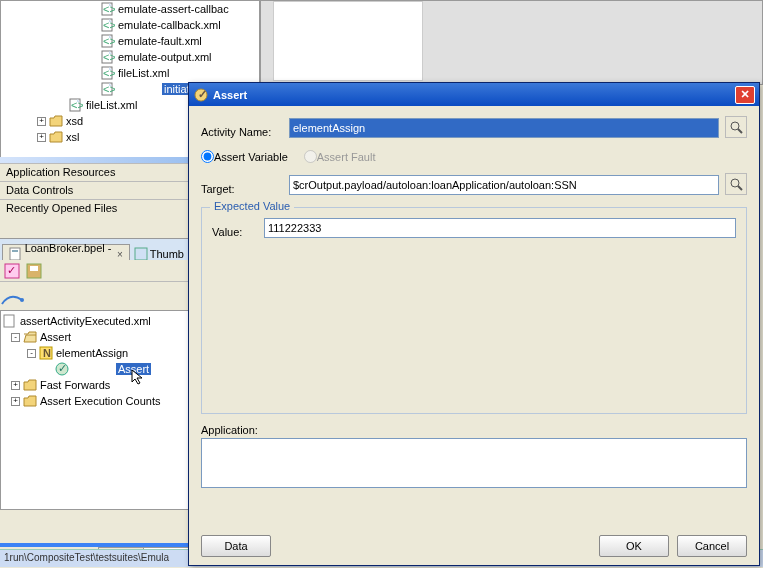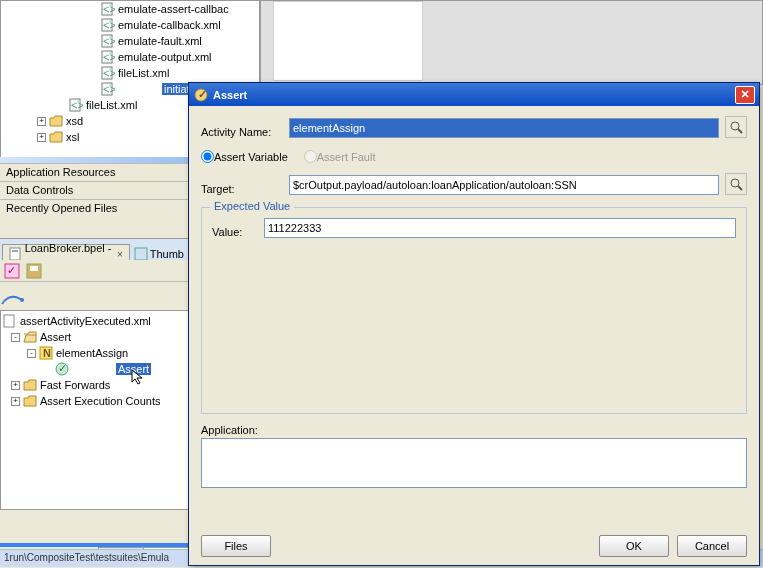--- a/index.html
+++ b/index.html
@@ -310,19 +310,19 @@
       <div class="form-row">
         <label style="width:46px">Value:</label>
         <input type="text" value="111222333" style="">
       </div>
     </div>
     <div style="margin-top:10px">
       <div>Application:</div>
       <div class="desc-box"></div>
     </div>
     <div class="button-row">
-      <button class="btn">Files</button>
+      <button class="btn">Data</button>
       <span class="grow"></span>
       <button class="btn">OK</button>
       <button class="btn">Cancel</button>
     </div>
   </div>
 </div>
 
 </body></html>

